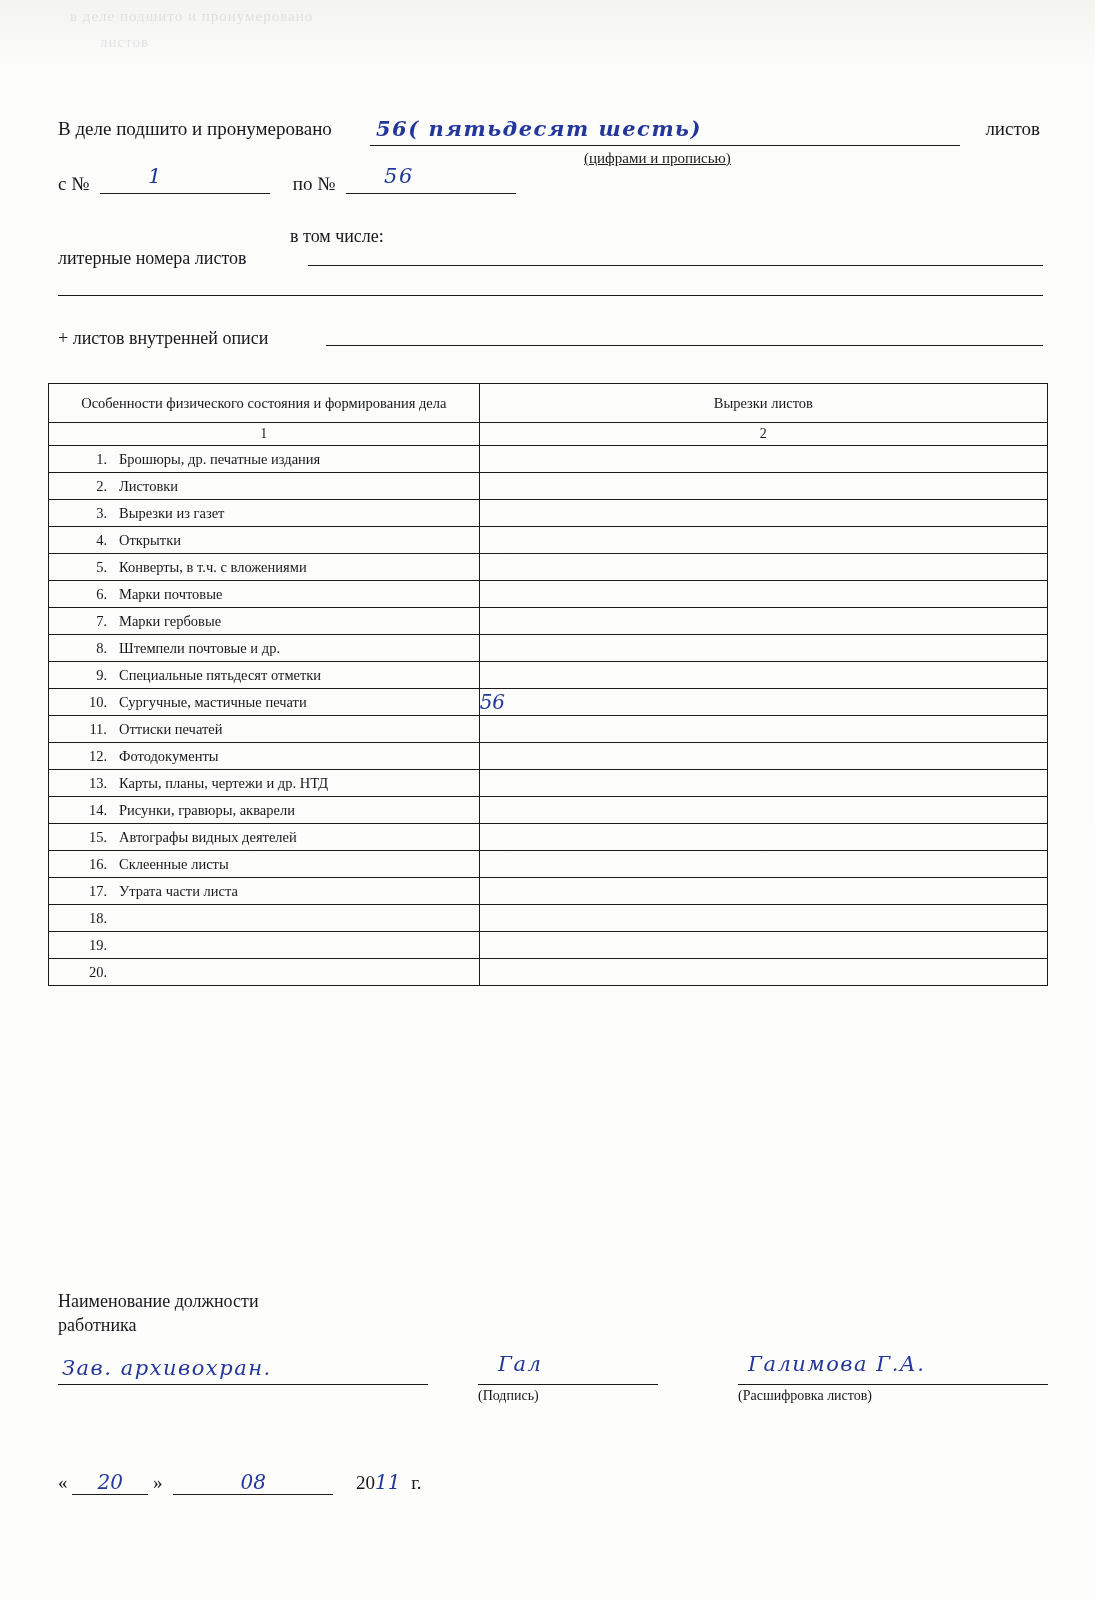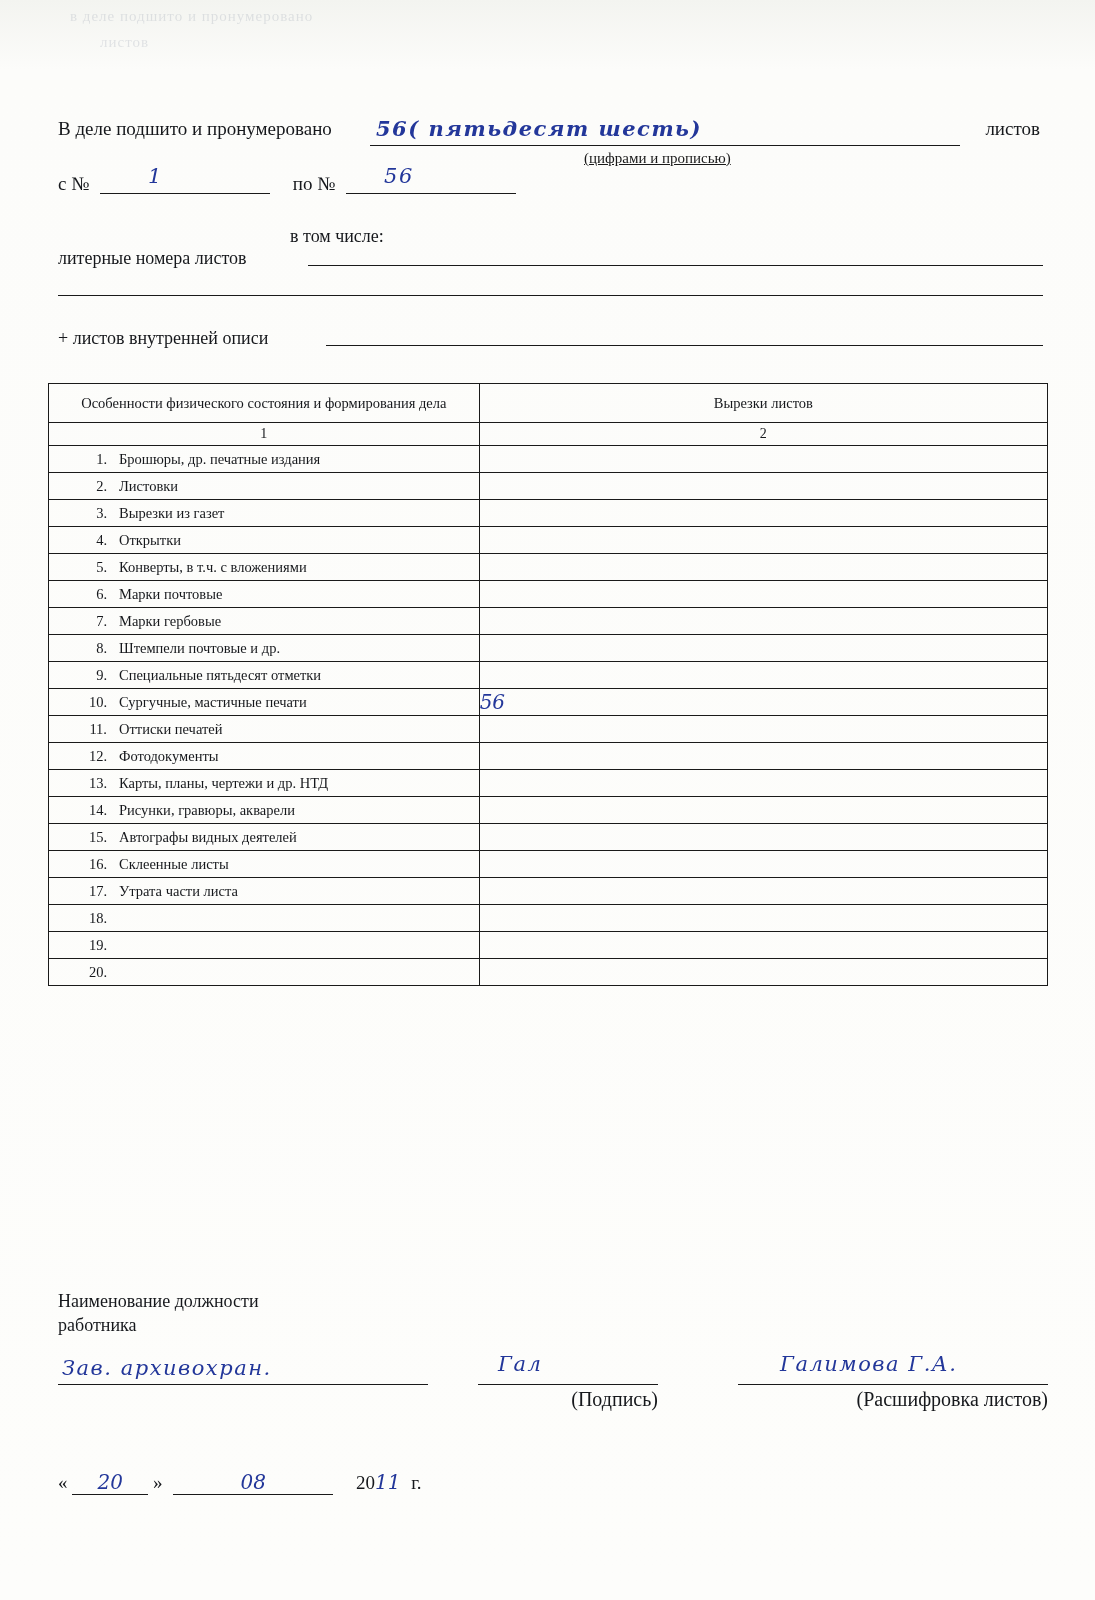--- a/index.html
+++ b/index.html
@@ -151,22 +151,22 @@
     top: 1350px;
     width: 990px;
     height: 70px;
   }
   .sig-line {
     position: absolute;
     border-bottom: 1.3px solid #1a1a1a;
   }
   .sig-cap {
     position: absolute;
-    font-size: 20px;
-    text-align: right;
+    font-size: 14px;
+    text-align: left;
   }
   .date-row {
     position: absolute;
     left: 58px;
     top: 1470px;
     font-size: 19px;
   }
   .date-row .u {
     display: inline-block;
     border-bottom: 1.3px solid #1a1a1a;
@@ -427,21 +427,21 @@
 
   <div class="sig-area">
     <div class="sig-line" style="left:0; top:34px; width:370px;"></div>
     <span class="hand" style="position:absolute; left:4px; top:6px;">Зав. архивохран.</span>
 
     <div class="sig-line" style="left:420px; top:34px; width:180px;"></div>
     <span class="hand" style="position:absolute; left:440px; top:2px;">Гал</span>
     <div class="sig-cap" style="left:420px; top:38px; width:180px;">(Подпись)</div>
 
     <div class="sig-line" style="left:680px; top:34px; width:310px;"></div>
-    <span class="hand" style="position:absolute; left:690px; top:2px;margin-left:32px;">Галимова Г.А.</span>
+    <span class="hand" style="position:absolute; left:690px; top:2px;">Галимова Г.А.</span>
     <div class="sig-cap" style="left:680px; top:38px; width:310px;">(Расшифровка листов)</div>
   </div>
 
   <div class="date-row">
     <span>«</span>
     <span class="u" style="width:76px;">
       <span class="ink-sm">20</span>
     </span>
     <span>»</span>
     <span class="u" style="width:160px; margin-left:6px;">

